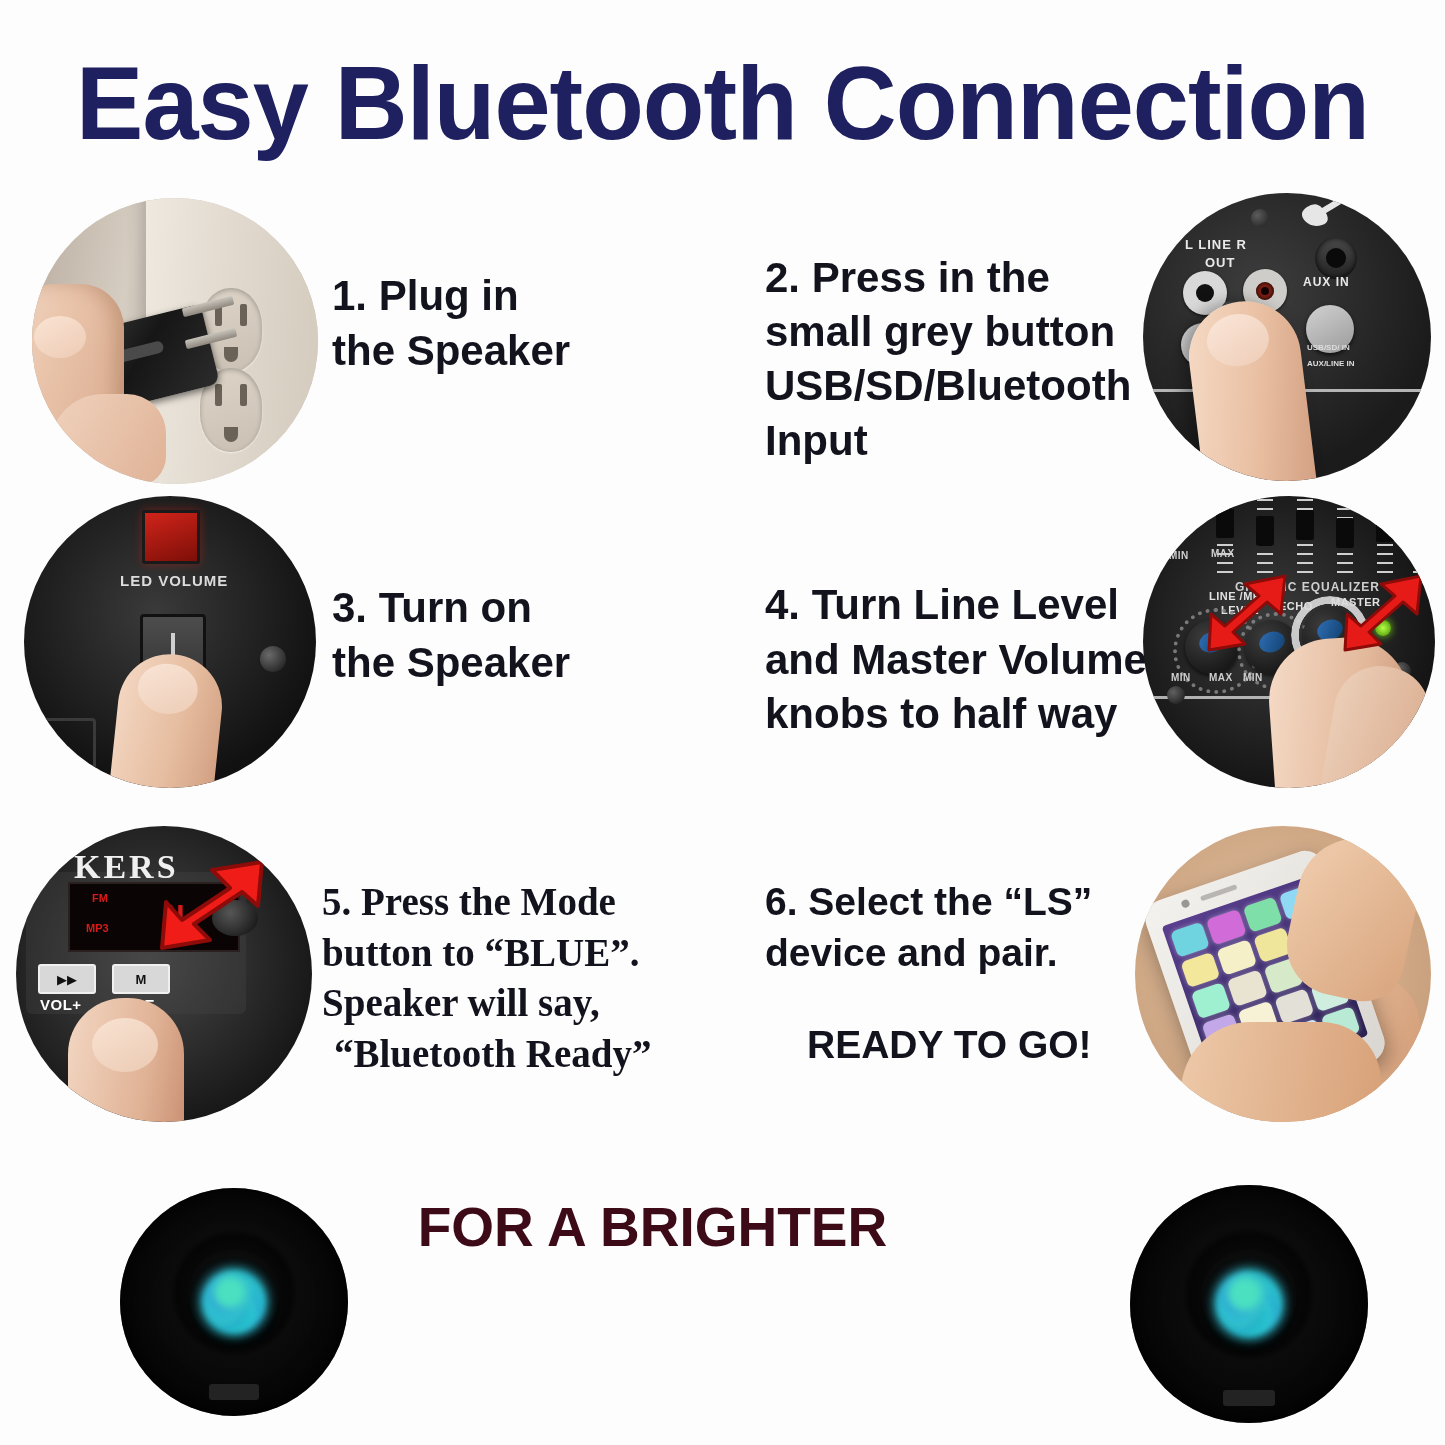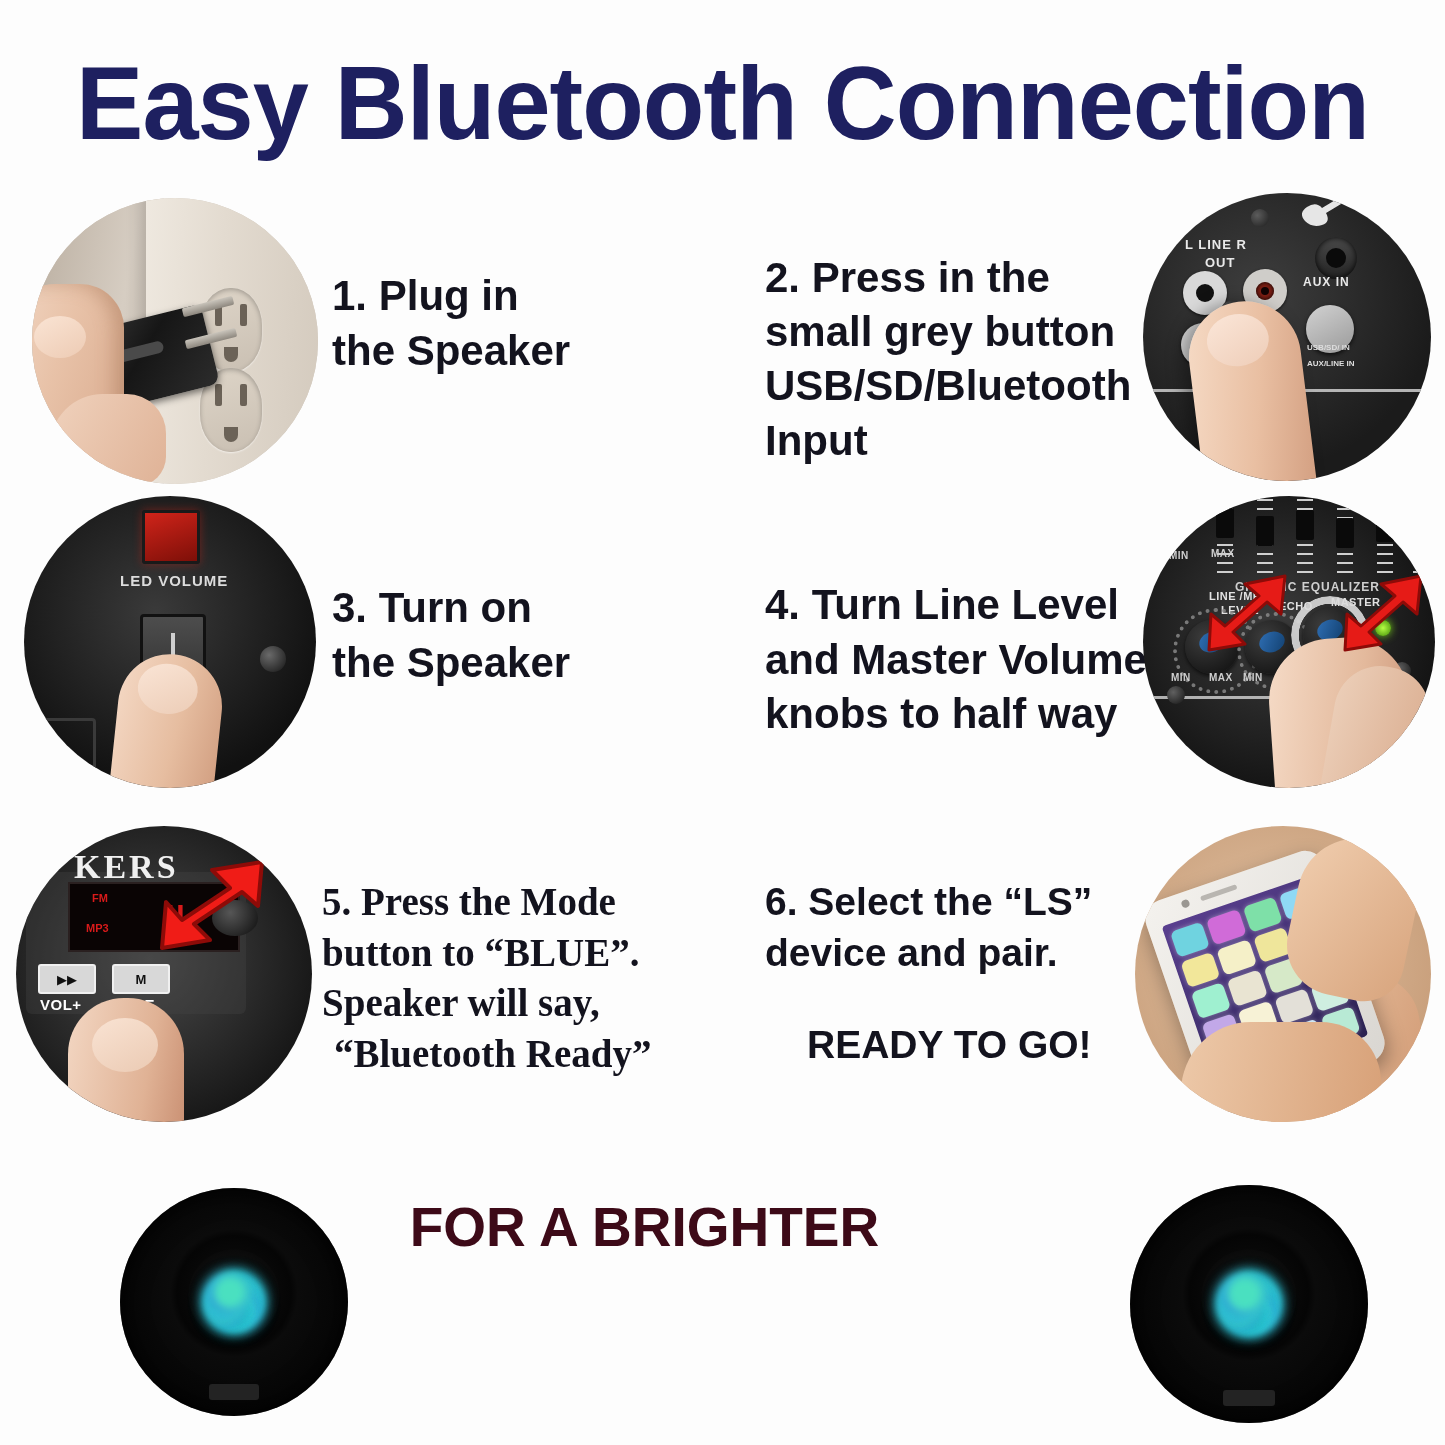--- a/index.html
+++ b/index.html
@@ -220,21 +220,21 @@
   .steptext .ln{display:block;white-space:nowrap;}
 
   #t1{left:332px;top:258px;font-size:42px;line-height:1.30;margin-top:11px;}
   #t2{left:765px;top:251px;font-size:42px;line-height:1.29;}
   #t3{left:332px;top:581px;font-size:42px;line-height:1.30;}
   #t4{left:765px;top:578px;font-size:42px;line-height:1.30;}
   #t5{left:322px;top:877px;font-size:39px;line-height:1.30;font-family:Liberation Serif, serif;}
   #t6{left:765px;top:877px;font-size:39px;line-height:1.30;}
   #t6 .ready{display:block;margin-top:42px;margin-left:42px;white-space:nowrap;}
 
-  .bottomtext{position:absolute;left:0;top:1193px;width:1289px;text-align:center;
+  .bottomtext{position:absolute;left:8px;top:1193px;width:1289px;text-align:center;
     color:#3d0a18;font-size:55px;font-weight:bold;line-height:1.26;
     font-family:"Liberation Sans","DejaVu Sans",sans-serif;}
   .bottomtext .ln{display:block;white-space:nowrap;}
 </style>
 </head>
 <body>
 
 <div class="page">
 
   <div class="title">Easy Bluetooth Connection</div>

